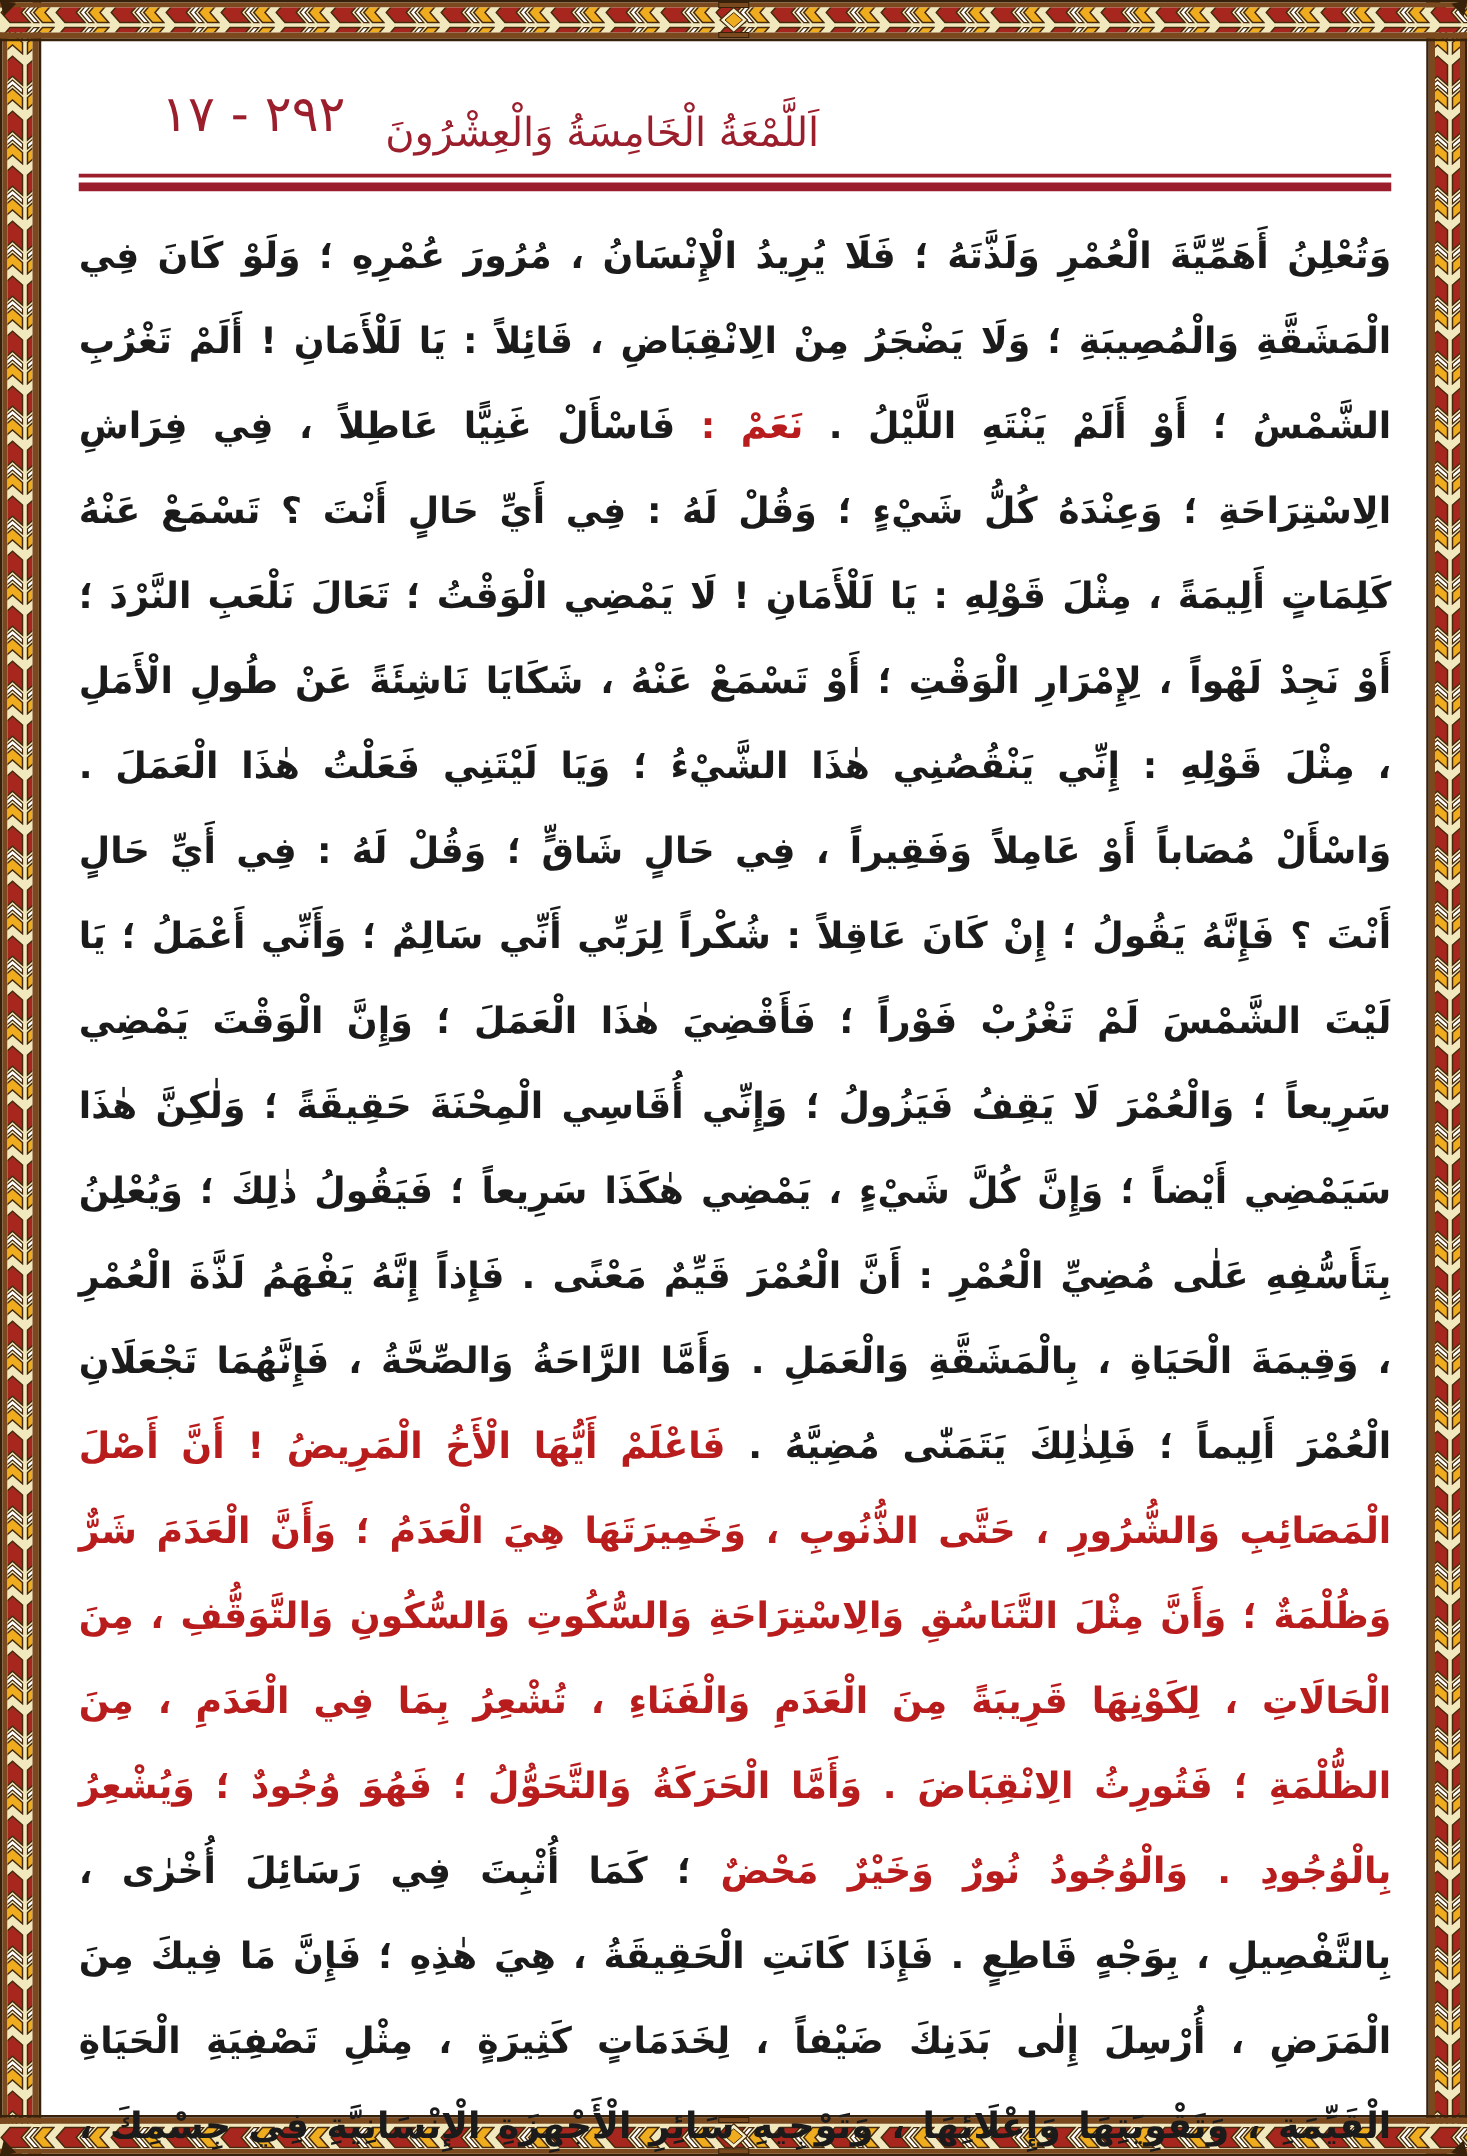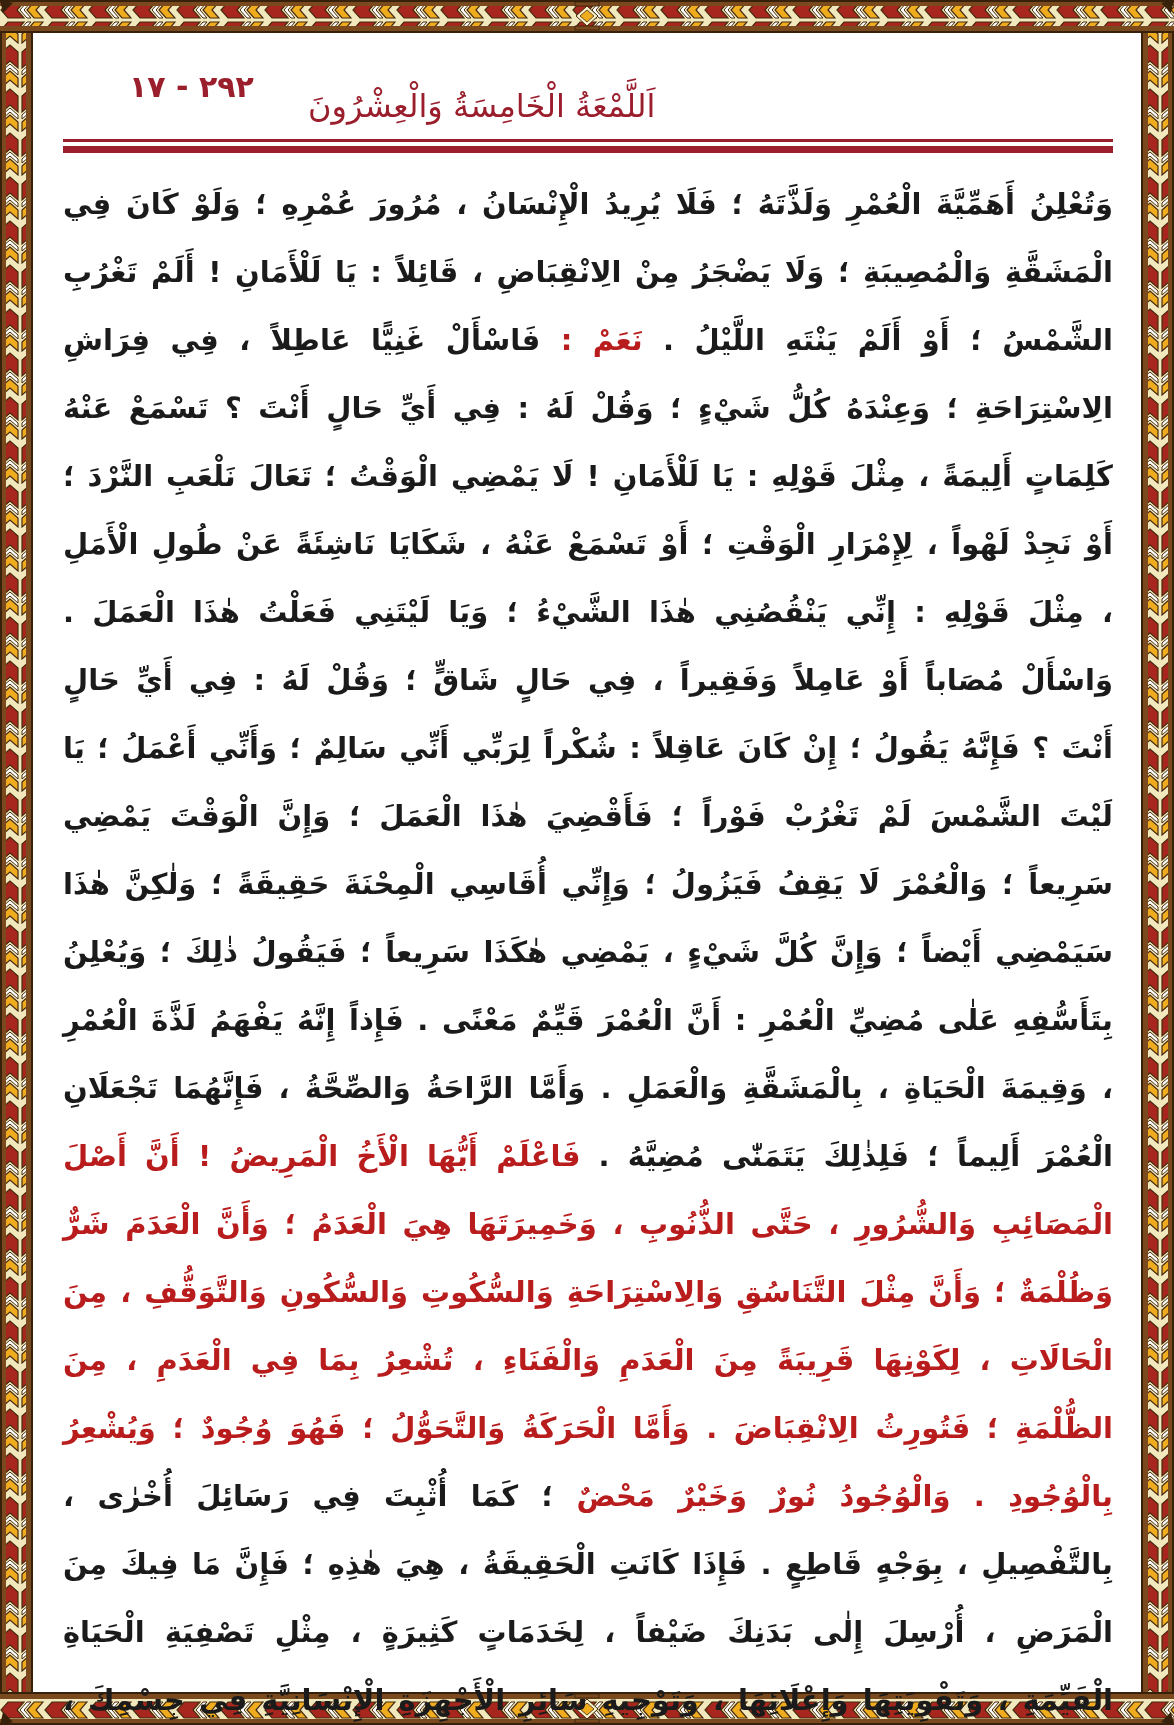--- a/index.html
+++ b/index.html
@@ -18,22 +18,22 @@
     direction:rtl;
   }
   .header{
     position:relative;
     height:100px;
   }
   .page-number{
     position:absolute;
     top:36px;
     left:96px;
-    font-size:30px;
-    font-weight:bold;
+    font-size:40px;
+    font-weight:normal;
     color:#9b1e2d;
     direction:rtl;
   }
   .page-title{
     position:absolute;
     top:32px;
     left:40.5%;
     transform:translateX(-50%);
     font-size:32px;
     font-weight:normal;

